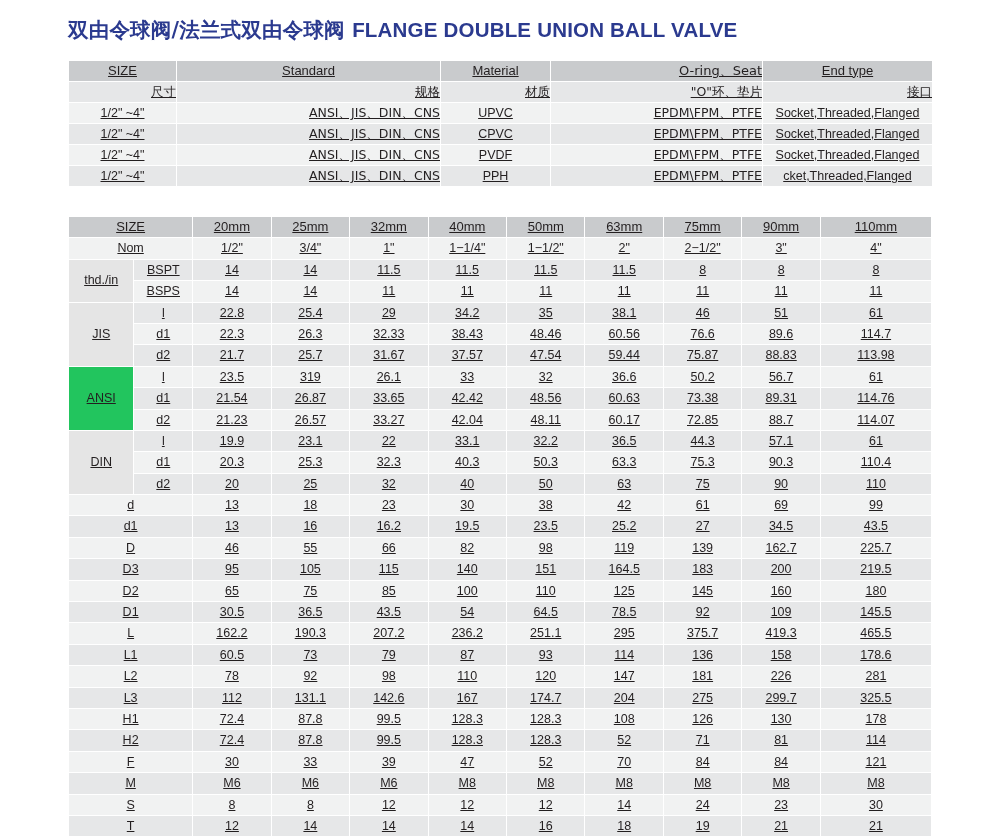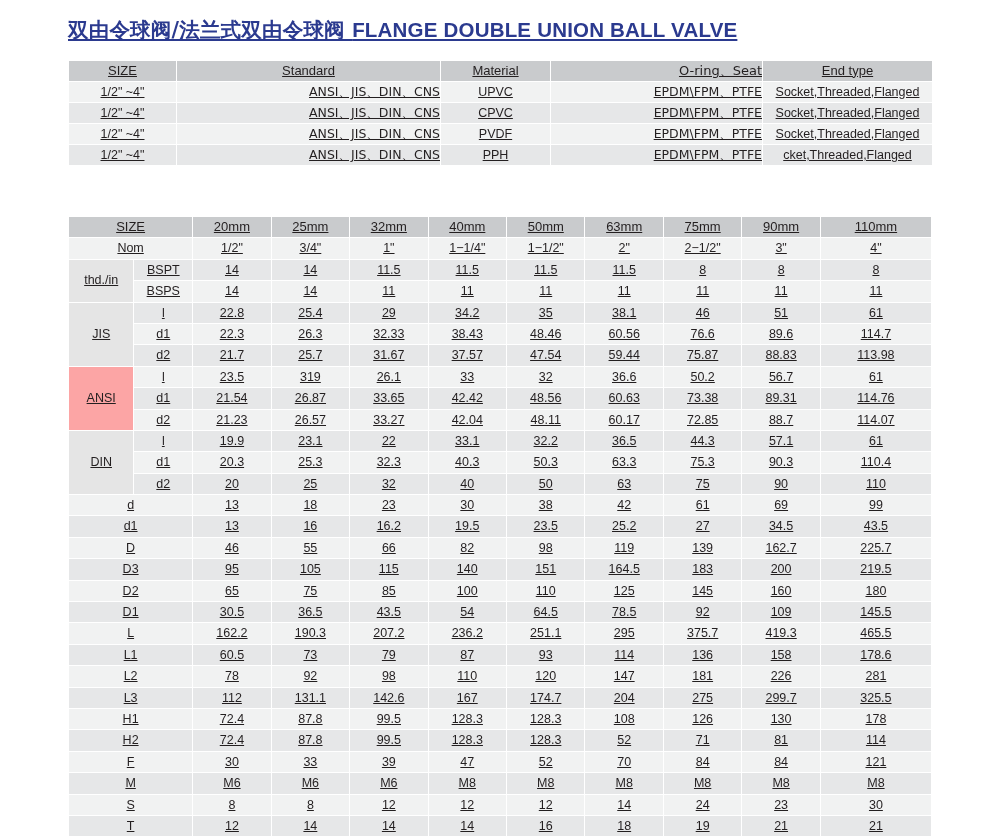--- a/index.html
+++ b/index.html
@@ -24,21 +24,20 @@
   
   .title {
     position: absolute;
     left: 68px;
     top: 16px;
     font-size: 20.5px;
     font-weight: bold;
     color: #2b3a8f;
     letter-spacing: 0.2px;
     white-space: nowrap;
-    text-decoration: underline;
   }
   .title .cn { font-family: "DejaVu Sans", sans-serif; }
   .title .en { }
 
   
   table {
     border-collapse: collapse;
     table-layout: fixed;
     text-decoration: underline;
   }
@@ -72,21 +71,21 @@
   .t2 {
     position: absolute;
     left: 68px;
     top: 216px;
     width: 864px;
   }
   .t2 td { height: 20.4px; font-size: 12.5px; }
   .t2 .hdr { background: #c9cbcd; font-size: 13px; }
   .t2 .shade-a { background: #f1f2f2; }
   .t2 .shade-b { background: #e6e7e8; }
-  .t2 .grp { background: #fca5a5; }
+  .t2 .grp { background: #22c55e; }
   .t2 .grp-b { background: #e5e5e5; }
 </style>
 </head>
 <body>
 
 <div class="page">
 
   <div class="title">
     <span class="cn">双由令球阀/法兰式双由令球阀 </span><span class="en">FLANGE DOUBLE UNION BALL VALVE</span>
   </div>
@@ -99,20 +98,27 @@
       <col style="width:212px">
       <col style="width:170px">
     </colgroup>
     <tbody>
       <tr>
         <td class="hdr">SIZE</td>
         <td class="hdr">Standard</td>
         <td class="hdr">Material</td>
         <td class="hdr cnfont">O-ring、Seat</td>
         <td class="hdr">End type</td>
+      </tr>
+      <tr>
+        <td class="sub cnfont">尺寸</td>
+        <td class="sub cnfont">规格</td>
+        <td class="sub cnfont">材质</td>
+        <td class="sub cnfont">"O"环、垫片</td>
+        <td class="sub cnfont">接口</td>
       </tr>
       <tr>
         <td class="row-a">1/2" ~4"</td>
         <td class="row-a cnfont">ANSI、JIS、DIN、CNS</td>
         <td class="row-a">UPVC</td>
         <td class="row-a cnfont">EPDM\FPM、PTFE</td>
         <td class="row-a">Socket,Threaded,Flanged</td>
       </tr>
       <tr>
         <td class="row-b">1/2" ~4"</td>

